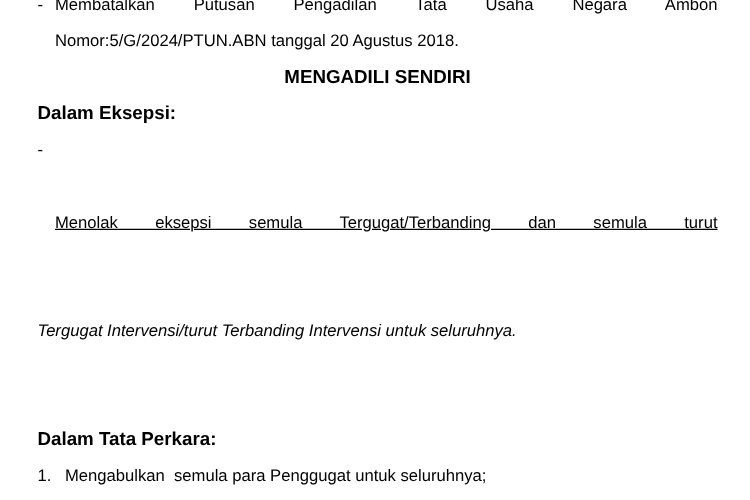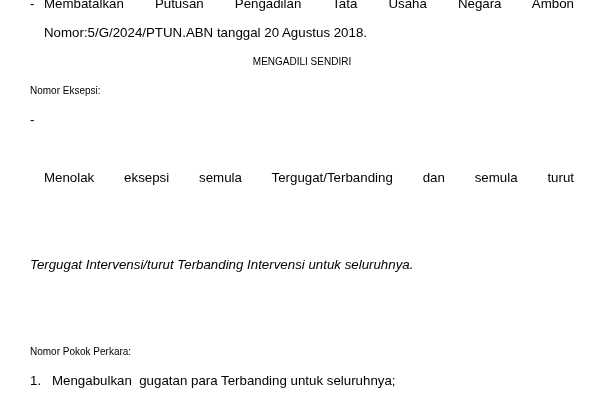--- a/index.html
+++ b/index.html
@@ -42,23 +42,23 @@
     flex: 1 1 auto;
   }
   .stretch {
     text-align: justify;
     text-align-last: justify;
   }
   .center {
     text-align: center;
   }
   .heading {
-    font-size: 10px;
+    font-size: 15px;
     line-height: 29px;
-    font-weight: normal;
+    font-weight: bold;
   }
   .num-row {
     display: flex;
     align-items: flex-start;
   }
   .num-mark {
     width: 22px;
     flex: 0 0 22px;
     font-size: 13.3px;
     line-height: 29px;
@@ -87,36 +87,36 @@
     <div class="line bullet-row">
       <span class="bullet-mark">-</span>
       <span class="bullet-body stretch">Membatalkan  Putusan  Pengadilan  Tata  Usaha  Negara  Ambon</span>
     </div>
   </div>
 
   <div class="line" style="padding-left:14px;">Nomor:5/G/2024/PTUN.ABN tanggal 20 Agustus 2018.</div>
 
   <div class="heading center">MENGADILI SENDIRI</div>
 
-  <div class="heading">Nomor Eksepsi:</div>
+  <div class="heading">Dalam Eksepsi:</div>
 
   <div class="line bullet-row">
     <span class="bullet-mark">-</span>
     <span class="bullet-body">
-      <span class="line stretch" style="display:block;">Menolak eksepsi semula Tergugat/Terbanding dan semula turut</span>
+      <span class="line stretch" style="display:block;text-decoration:underline;">Menolak eksepsi semula Tergugat/Terbanding dan semula turut</span>
       <span class="line" style="display:block; margin-left:-14px;font-style:italic;">Tergugat Intervensi/turut Terbanding Intervensi untuk seluruhnya.</span>
     </span>
   </div>
 
-  <div class="heading">Nomor Pokok Perkara:</div>
+  <div class="heading">Dalam Tata Perkara:</div>
 
   <div class="num-row">
     <span class="num-mark">1.</span>
     <span class="num-body">
-      <span class="line" style="display:block;">Mengabulkan  gugatan para Terbanding untuk seluruhnya;</span>
+      <span class="line" style="display:block;">Mengabulkan  semula para Penggugat untuk seluruhnya;</span>
     </span>
   </div>
 
   <div class="num-row">
     <span class="num-mark">2.</span>
     <span class="num-body">
       <span class="line stretch" style="display:block;">Menyatakan batal atau tidak sah Keputusan Walikota Ambon Nomor:</span>
 
     </span>
   </div>

